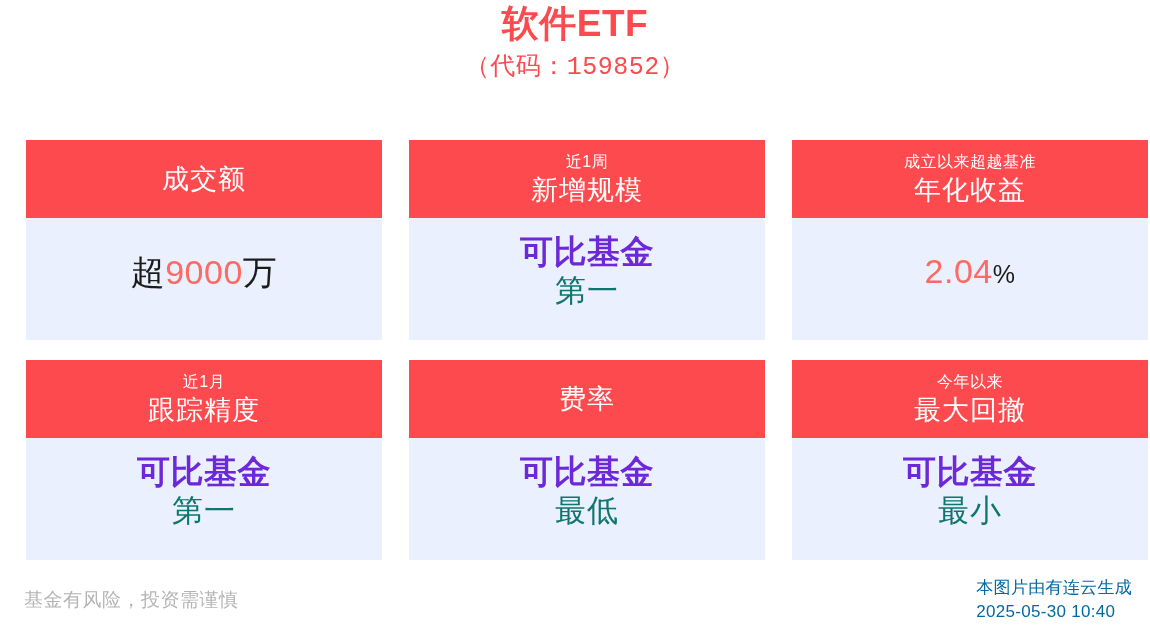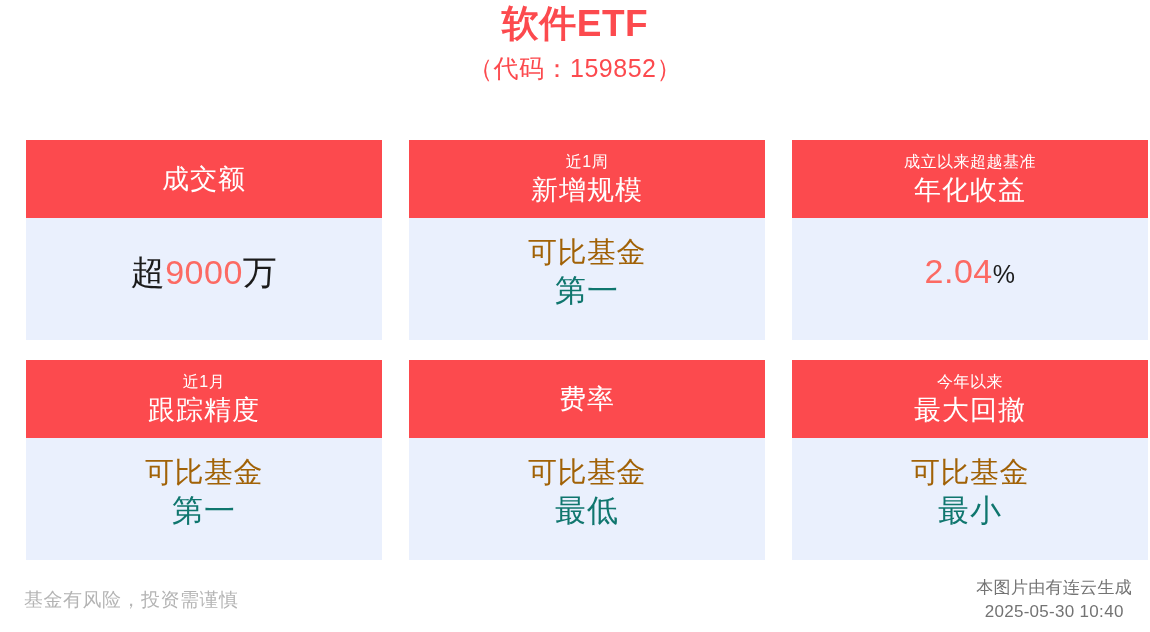--- a/index.html
+++ b/index.html
@@ -31,20 +31,21 @@
     line-height: 48px;
     letter-spacing: 0.5px;
   }
   .sub-title {
     color: #FC4A4E;
     font-size: 25px;
     font-weight: normal;
     line-height: 36px;
     margin-top: 2px;
     letter-spacing: 0.5px;
+    font-family: Liberation Mono, monospace;
   }
 
   
   .cards {
     position: absolute;
     left: 26px;
     top: 140px;
     width: 1122px;
     display: flex;
     flex-wrap: wrap;
@@ -89,24 +90,25 @@
     background: #EAF0FD;
     flex: 1;
     display: flex;
     flex-direction: column;
     align-items: center;
     justify-content: center;
     padding-bottom: 14px;
     box-sizing: border-box;
   }
   .card-body .line-top {
-    font-size: 29px;
+    font-size: 33px;
     line-height: 38px;
-    color: #a16207;
-    letter-spacing: 0.5px;
+    color: #6d28d9;
+    letter-spacing: 0.5px;
+    font-weight: bold;
   }
   .card-body .line-bottom {
     font-size: 31px;
     line-height: 40px;
     color: #0f766e;
     letter-spacing: 1px;
   }
   .card-body .single-line {
     font-size: 34px;
     line-height: 44px;
@@ -131,22 +133,22 @@
     align-items: center;
     justify-content: space-between;
     background: #ffffff;
   }
   .footer-left {
     color: #b4b4b4;
     font-size: 19px;
     letter-spacing: 0.5px;
   }
   .footer-right {
-    text-align: center;
-    color: #737373;
+    text-align: left;
+    color: #0369a1;
     font-size: 17px;
     line-height: 24px;
     letter-spacing: 0.3px;
   }
 </style>
 </head>
 <body>
 
 <div class="page">
 

